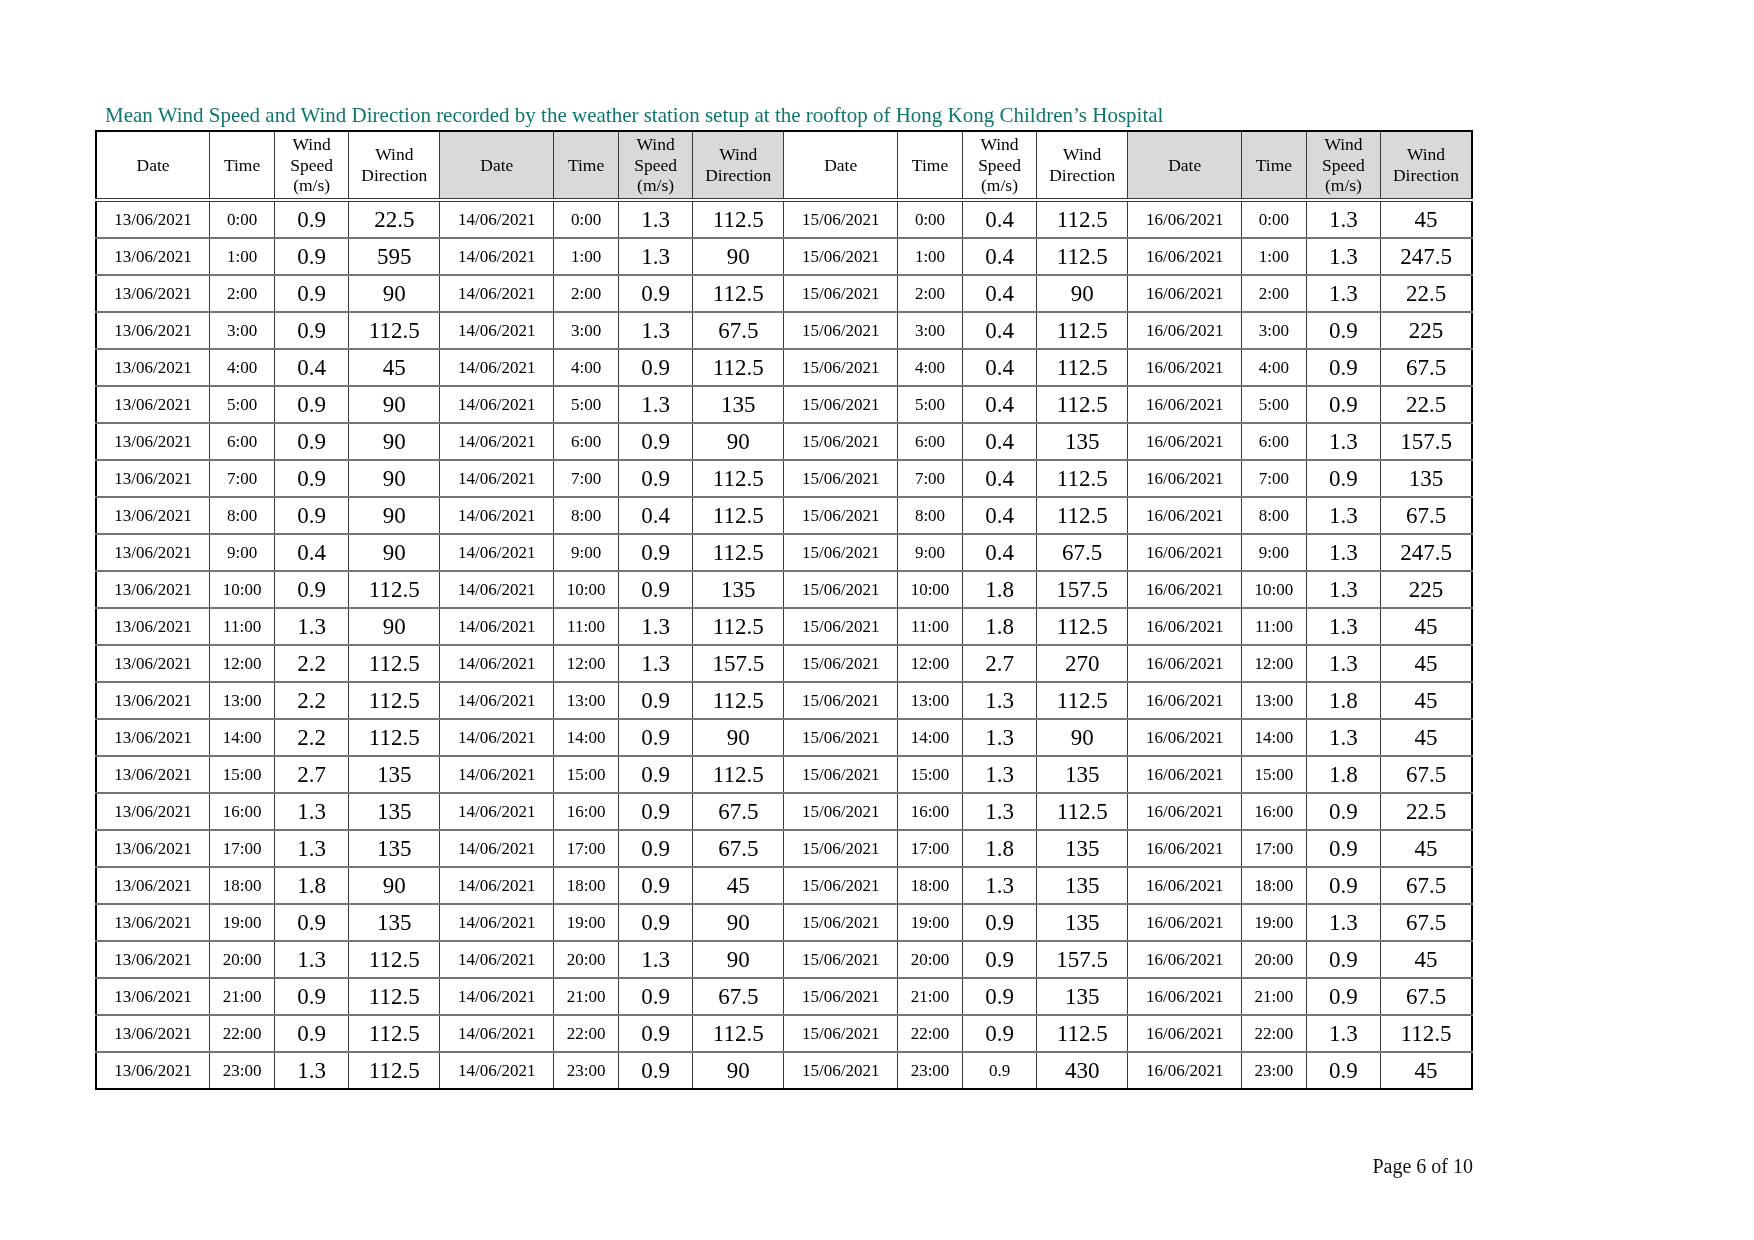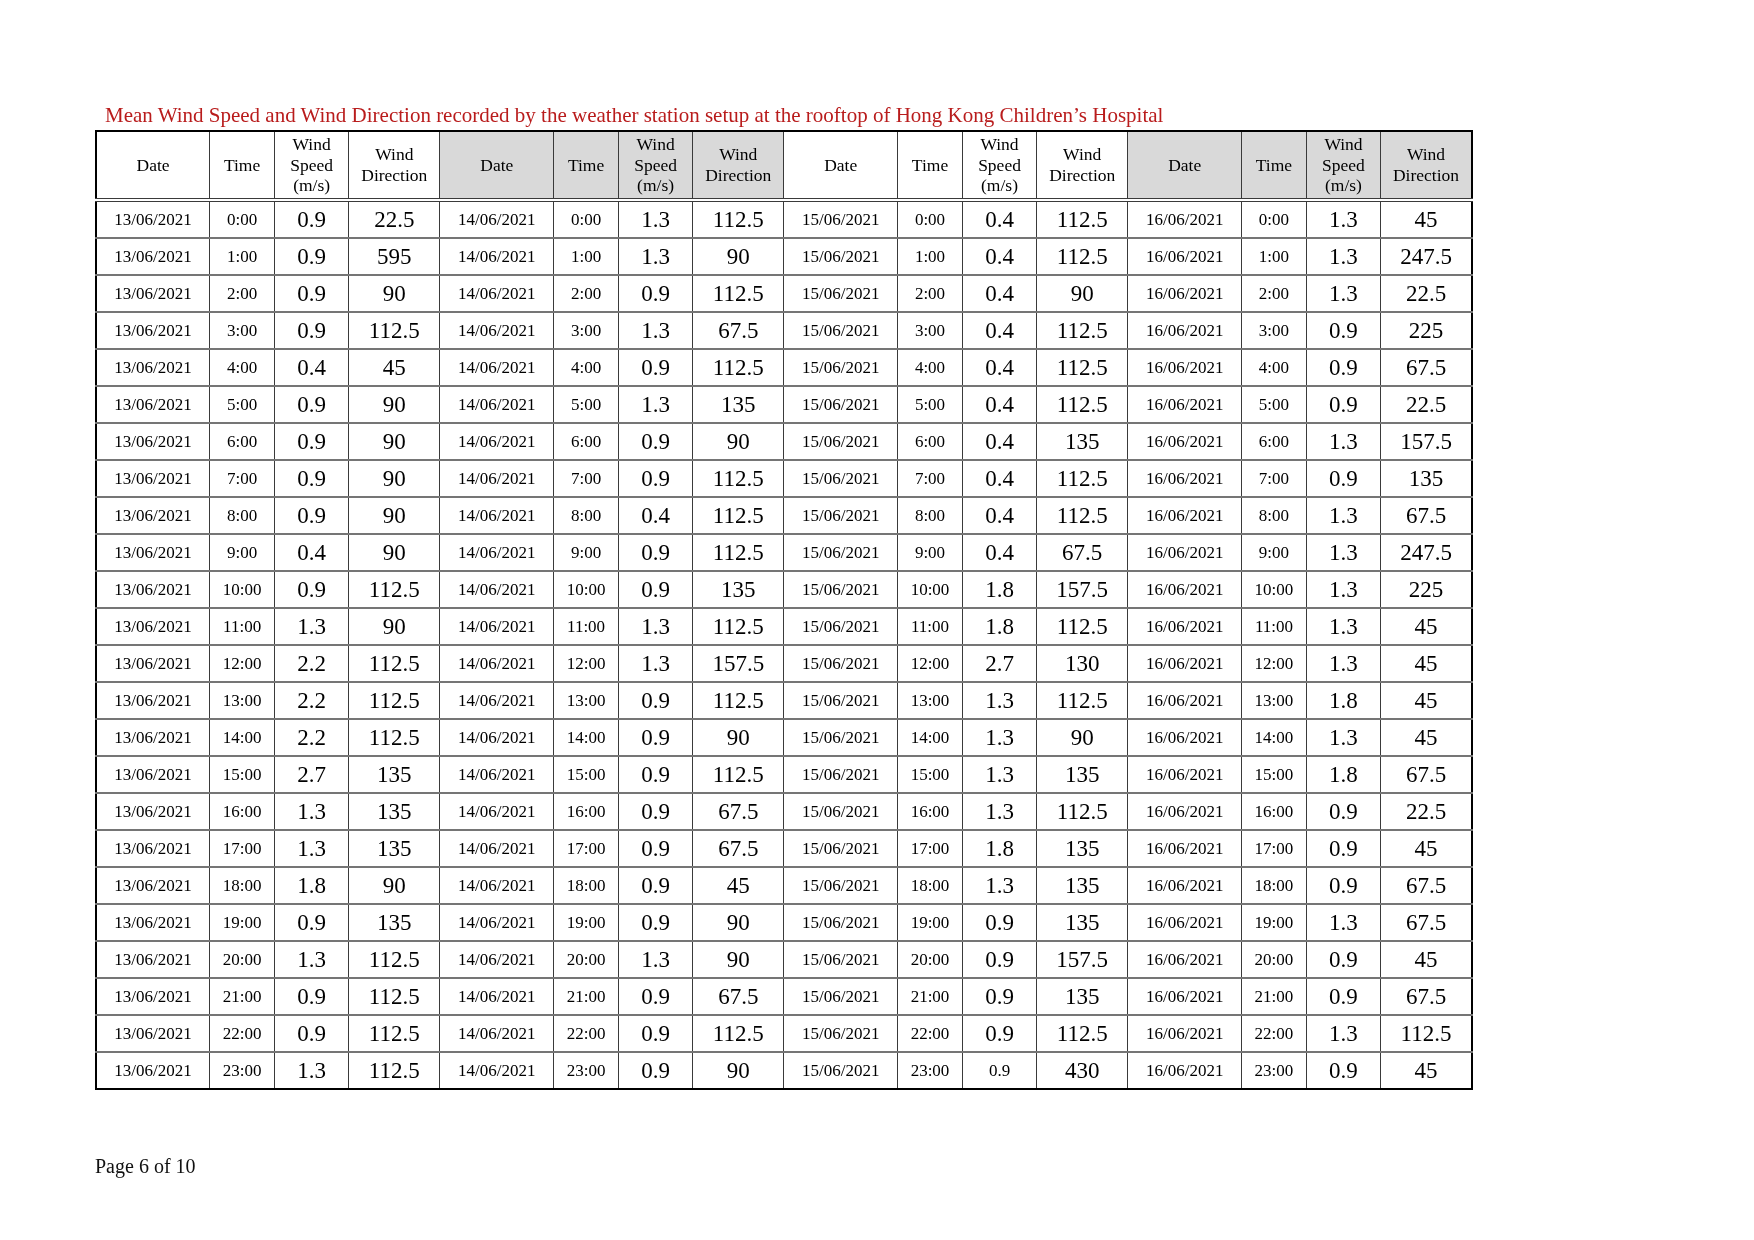--- a/index.html
+++ b/index.html
@@ -16,21 +16,21 @@
     position: absolute;
     inset: 0;
     background: #fff;
   }
   .title {
     position: absolute;
     left: 105px;
     top: 103px;
     font-size: 21px;
     white-space: nowrap;
-    color: #b91c1c;
+    color: #0f766e;
   }
   table.wind {
     position: absolute;
     left: 95px;
     top: 130px;
     width: 1378px;
     border-collapse: collapse;
     table-layout: fixed;
     border: 2px solid #000;
   }
@@ -52,21 +52,21 @@
   }
   table.wind td { height: 35px; }
   td.dt  { font-size: 17px; }
   td.num { font-size: 23px; }
   td.num.small { font-size: 17px; }
   .footer {
     position: absolute;
     left: 95px;
     width: 1378px;
     top: 1155px;
-    text-align: left;
+    text-align: right;
     font-size: 20px;
     color: #111;
   }
 </style>
 </head>
 <body>
 
 <div class="page">
   <div class="title">Mean Wind Speed and Wind Direction recorded by the weather station setup at the rooftop of Hong Kong Children’s Hospital</div>
 
@@ -331,21 +331,21 @@
           <td class="dt">12:00</td>
           <td class="num">2.2</td>
           <td class="num">112.5</td>
           <td class="dt">14/06/2021</td>
           <td class="dt">12:00</td>
           <td class="num">1.3</td>
           <td class="num">157.5</td>
           <td class="dt">15/06/2021</td>
           <td class="dt">12:00</td>
           <td class="num">2.7</td>
-          <td class="num">130</td>
+          <td class="num">270</td>
           <td class="dt">16/06/2021</td>
           <td class="dt">12:00</td>
           <td class="num">1.3</td>
           <td class="num">45</td>
         </tr>
         <tr>
           <td class="dt">13/06/2021</td>
           <td class="dt">13:00</td>
           <td class="num">2.2</td>
           <td class="num">112.5</td>

